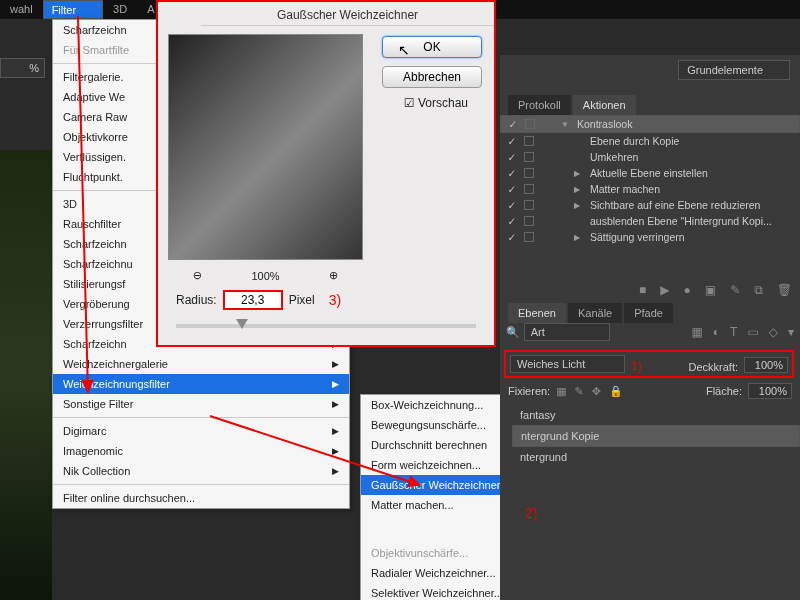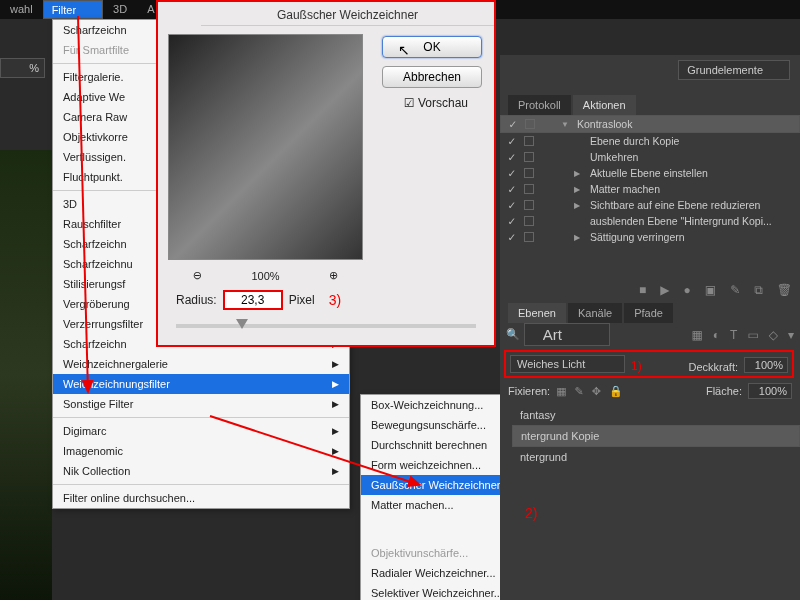--- a/index.html
+++ b/index.html
@@ -56,21 +56,21 @@
   .actions { position:absolute; top:60px; left:0; right:0;}
   .act-row { display:flex; align-items:center; gap:6px; padding:2px 6px; font-size:10.5px; color:#ccc;}
   .act-row.sel { background:#5a5a5a;}
   .chk { color:#bbb; width:12px; text-align:center;}
   .sq { width:10px; height:10px; border:1px solid #666; display:inline-block;}
   .tri { font-size:8px; width:10px; display:inline-block; color:#999;}.ind1{width:14px}.ind2{width:28px}
   .actfoot { position:absolute; top:228px; right:8px; display:flex; gap:14px; color:#888; font-size:12px;}
 
   .ptabs { position:absolute; top:248px; left:8px; display:flex; gap:2px;}
   .searchrow { position:absolute; top:268px; left:6px; right:6px; display:flex; justify-content:space-between; align-items:center;}
-  .searchin { background:#333; border:1px solid #555; color:#ccc; padding:2px 18px; width:86px; font-size:15px;}
+  .searchin { background:#333; border:1px solid #555; color:#ccc; padding:2px 6px; width:86px; font-size:11px;}
   .iconsrow { display:flex; gap:10px; color:#888; font-size:12px;}
 
   .blendrow { position:absolute; top:295px; left:4px; right:6px; border:2px solid #e00; padding:3px 4px; display:flex; align-items:flex-end; gap:6px;}
   .ann1 { color:#e00; font-size:12px;}
   .blendsel { background:#333; border:1px solid #555; color:#ccc; padding:2px 6px; width:115px; font-size:11px;}
   .lbl{color:#ccc; font-size:11px;}
   .pctin { background:#333; border:1px solid #555; color:#ccc; padding:1px 4px; width:44px; text-align:right; font-size:11px;}
 
   .fixrow { position:absolute; top:328px; left:8px; right:8px; display:flex; justify-content:space-between; align-items:center; font-size:11px; color:#ccc;}
   .lockicons { display:flex; gap:8px; color:#888;}

